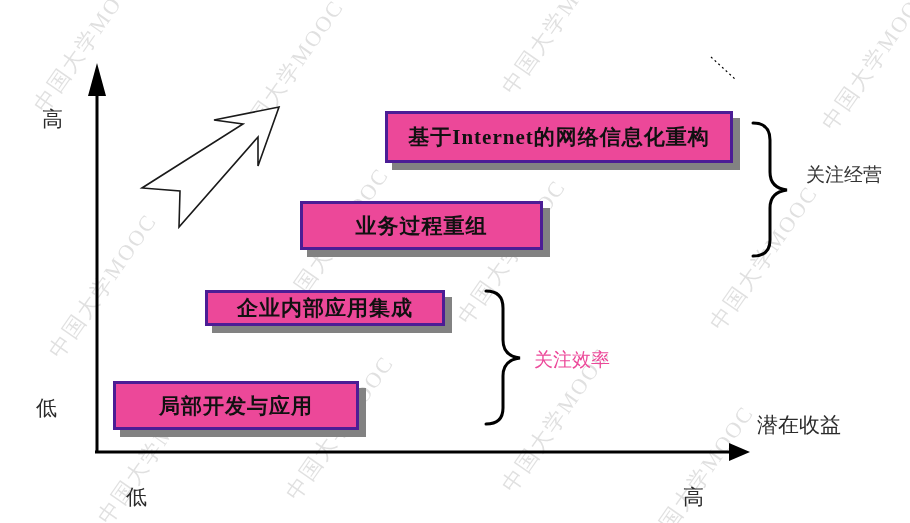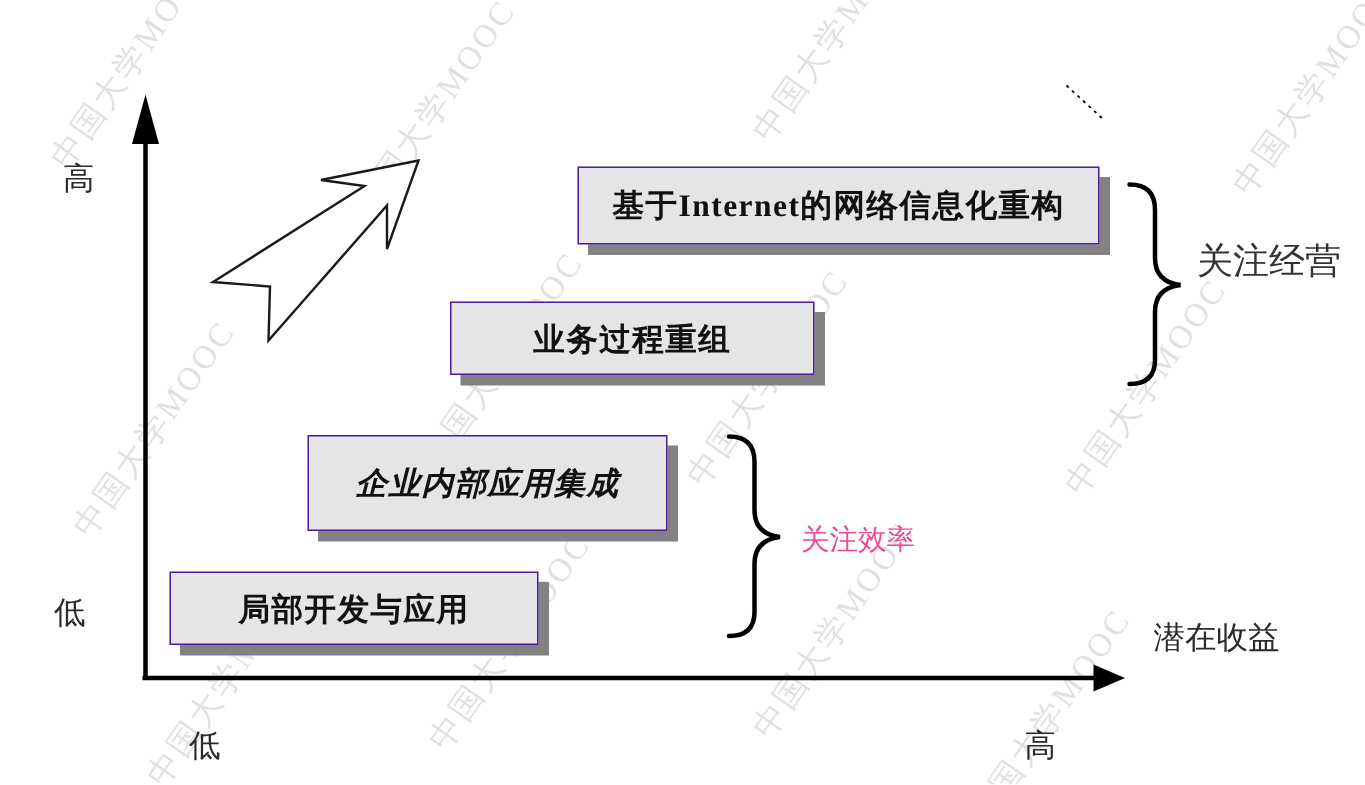--- a/index.html
+++ b/index.html
@@ -7,38 +7,38 @@
     position:relative;width:910px;height:523px;background:#ffffff;overflow:hidden;
     font-family:"Liberation Serif","DejaVu Serif",serif;
   }
   .wm{
     position:absolute;white-space:nowrap;pointer-events:none;
     transform:translate(-50%,-50%) rotate(-55deg);
     font-size:22px;letter-spacing:2px;color:rgba(70,70,70,0.17);
   }
   .layer{position:absolute;left:0;top:0;}
   .box{
-    position:absolute;box-sizing:border-box;background:#e5e5e5;
-    border:1px solid #4c1d95;box-shadow:7px 7px 0 #828282;
+    position:absolute;box-sizing:border-box;background:#ec4899;
+    border:3px solid #4c1d95;box-shadow:7px 7px 0 #828282;
     display:flex;align-items:center;justify-content:center;
     font-size:21px;font-weight:600;color:#111;letter-spacing:1px;white-space:nowrap;
   }
   .box1{left:385px;top:111px;width:348px;height:52px;}
   .box2{left:300px;top:201px;width:243px;height:49px;}
-  .box3{left:205px;top:290px;width:240px;height:64px;font-style:italic;}
+  .box3{left:205px;top:290px;width:240px;height:36px;}
   .box4{left:113px;top:381px;width:246px;height:49px;}
   .label{position:absolute;color:#2b2b2b;font-size:21px;white-space:nowrap;}
   .label .line{display:block;}
   .y-title{left:2px;top:5px;width:112px;text-align:center;line-height:28px;}
   .y-high{left:42px;top:105px;}
   .y-low{left:36px;top:394px;}
   .x-low{left:126px;top:483px;}
   .x-high{left:683px;top:483px;}
-  .x-title{left:757px;top:410px;width:108px;text-align:center;line-height:31px;}
-  .brace1-label{left:798px;top:160px;width:92px;text-align:center;font-size:24px;line-height:30px;color:#333;}
+  .x-title{left:757px;top:410px;width:108px;text-align:left;line-height:31px;}
+  .brace1-label{left:798px;top:160px;width:92px;text-align:center;font-size:19px;line-height:30px;color:#333;}
   .brace2-label{left:534px;top:347px;font-size:19px;color:#ec4899;}
 </style>
 </head>
 <body>
 
 <div class="canvas">
 
   <div class="wm" style="left:88px;top:40px">中国大学MOOC</div>
   <div class="wm" style="left:290px;top:72px">中国大学MOOC</div>
   <div class="wm" style="left:556px;top:22px">中国大学MOOC</div>

